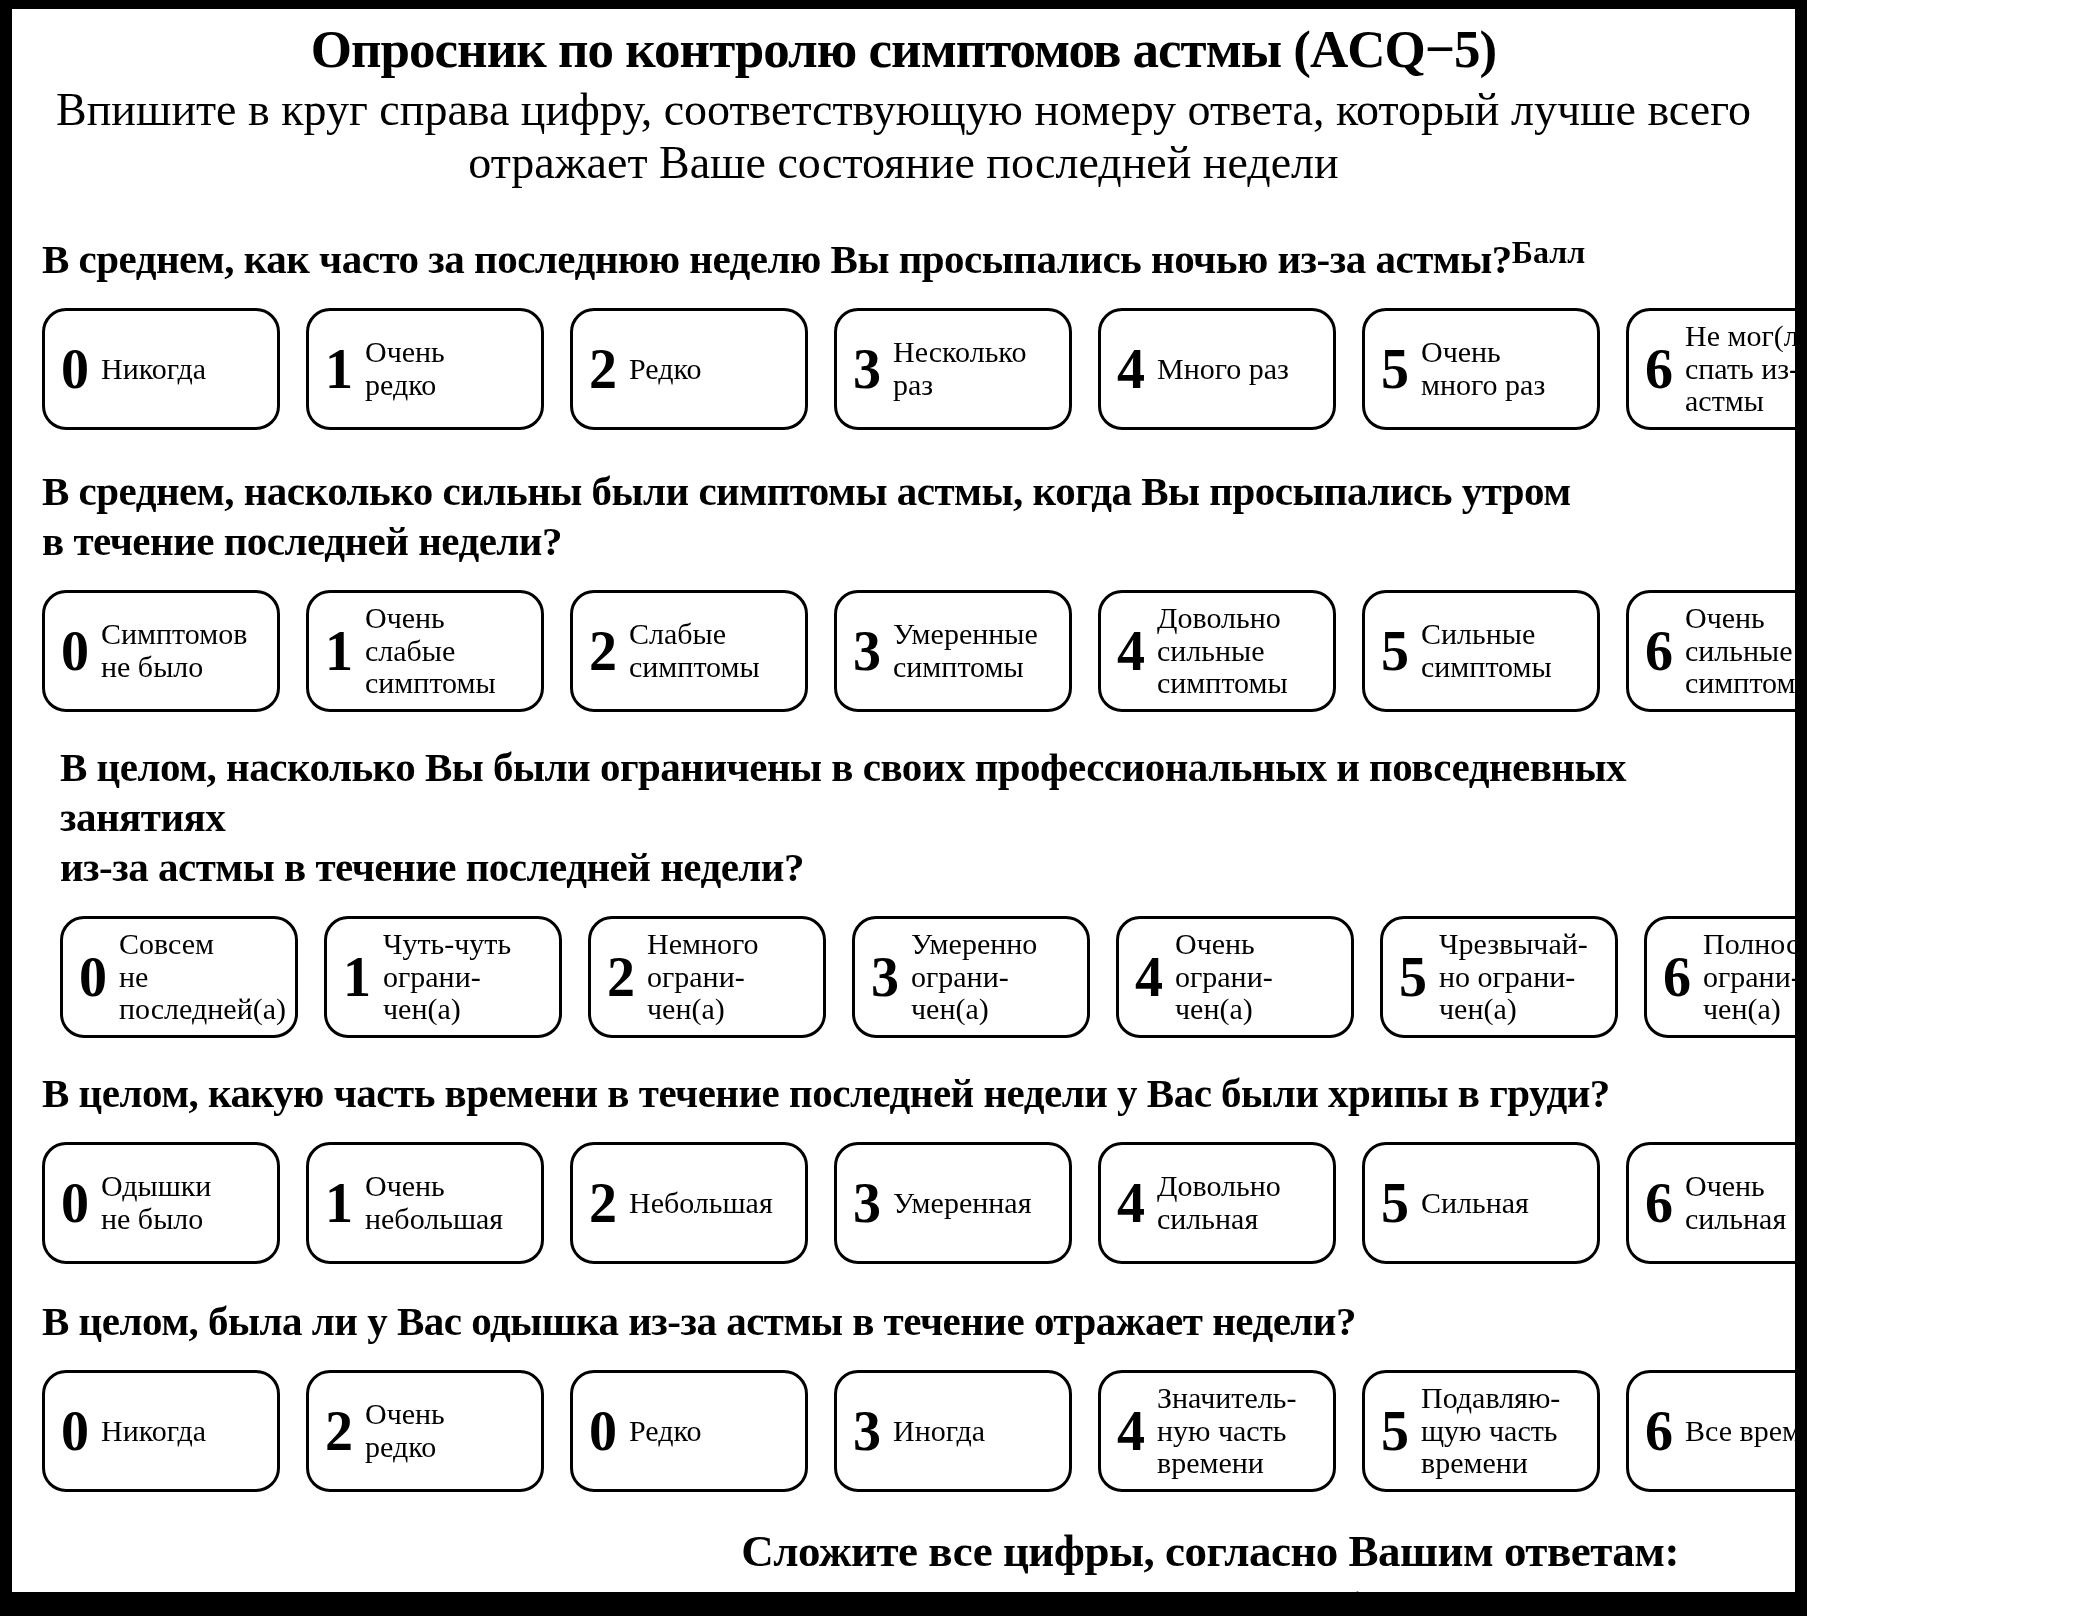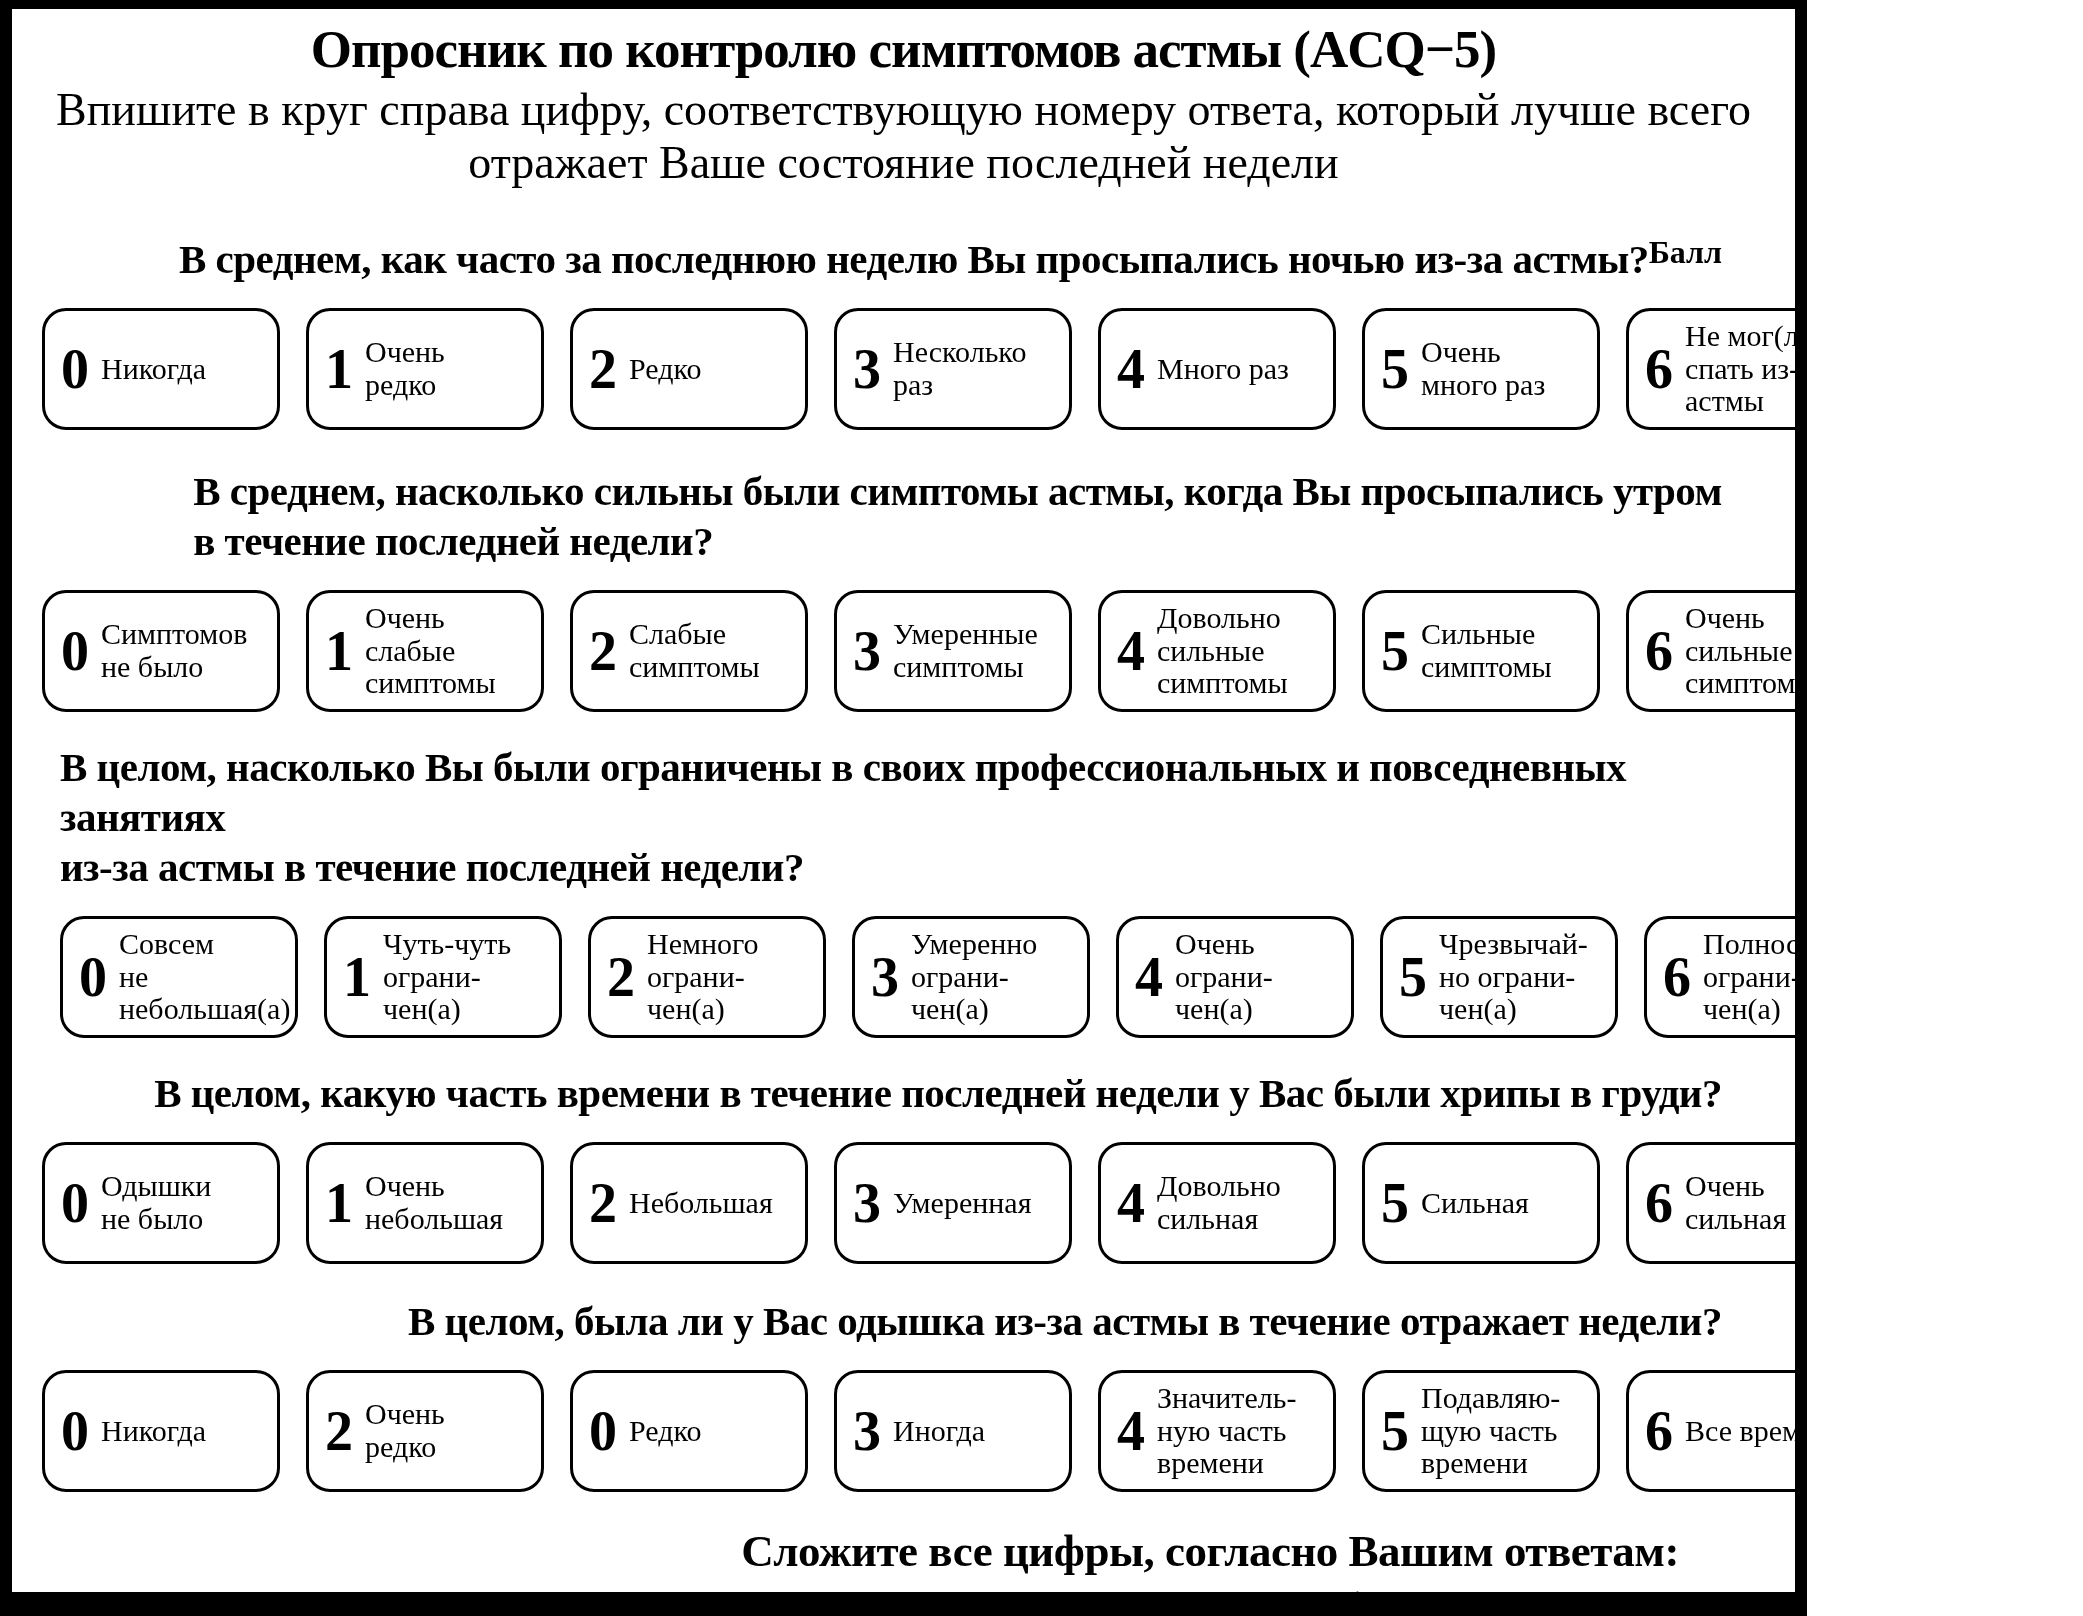--- a/index.html
+++ b/index.html
@@ -38,21 +38,21 @@
   }
   
   .question { padding-left: 30px; }
   .q1 { margin-top: 44px; }
   .q2 { margin-top: 36px; }
   .q3 { margin-top: 30px; padding-left: 48px; }
   .q4 { margin-top: 30px; }
   .q5 { margin-top: 32px; }
   .q-head-row {
     display: flex;
-    justify-content: flex-end;
+    justify-content: flex-start;
     align-items: flex-start;
     padding-right: 73px;
   }
   .q-text {
     margin: 0;
     font-size: 41px;
     font-weight: bold;
     line-height: 1.22;
     white-space: pre-line;
     letter-spacing: -0.5px;
@@ -219,21 +219,21 @@
   <section class="question q3">
     <div class="q-head-row">
       <h2 class="q-text">В целом, насколько Вы были ограничены в своих профессиональных и повседневных занятиях
 из-за астмы в течение последней недели?</h2>
     </div>
     <div class="options-row">
       <div class="option-box">
         <span class="option-num">0</span>
         <span class="option-label">Совсем
 не
-небольшая(а)</span>
+последней(а)</span>
       </div>
       <div class="option-box">
         <span class="option-num">1</span>
         <span class="option-label">Чуть-чуть
 ограни-
 чен(а)</span>
       </div>
       <div class="option-box">
         <span class="option-num">2</span>
         <span class="option-label">Немного

